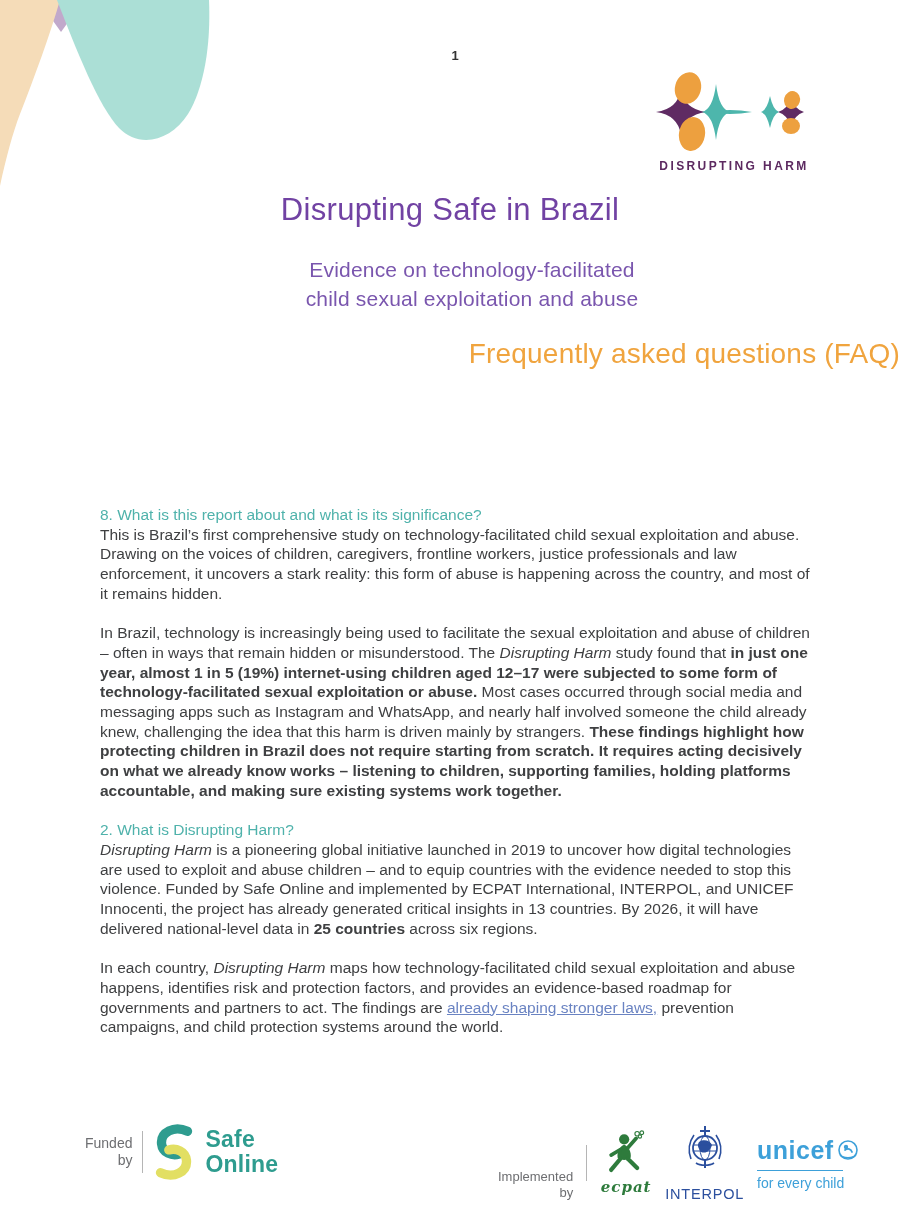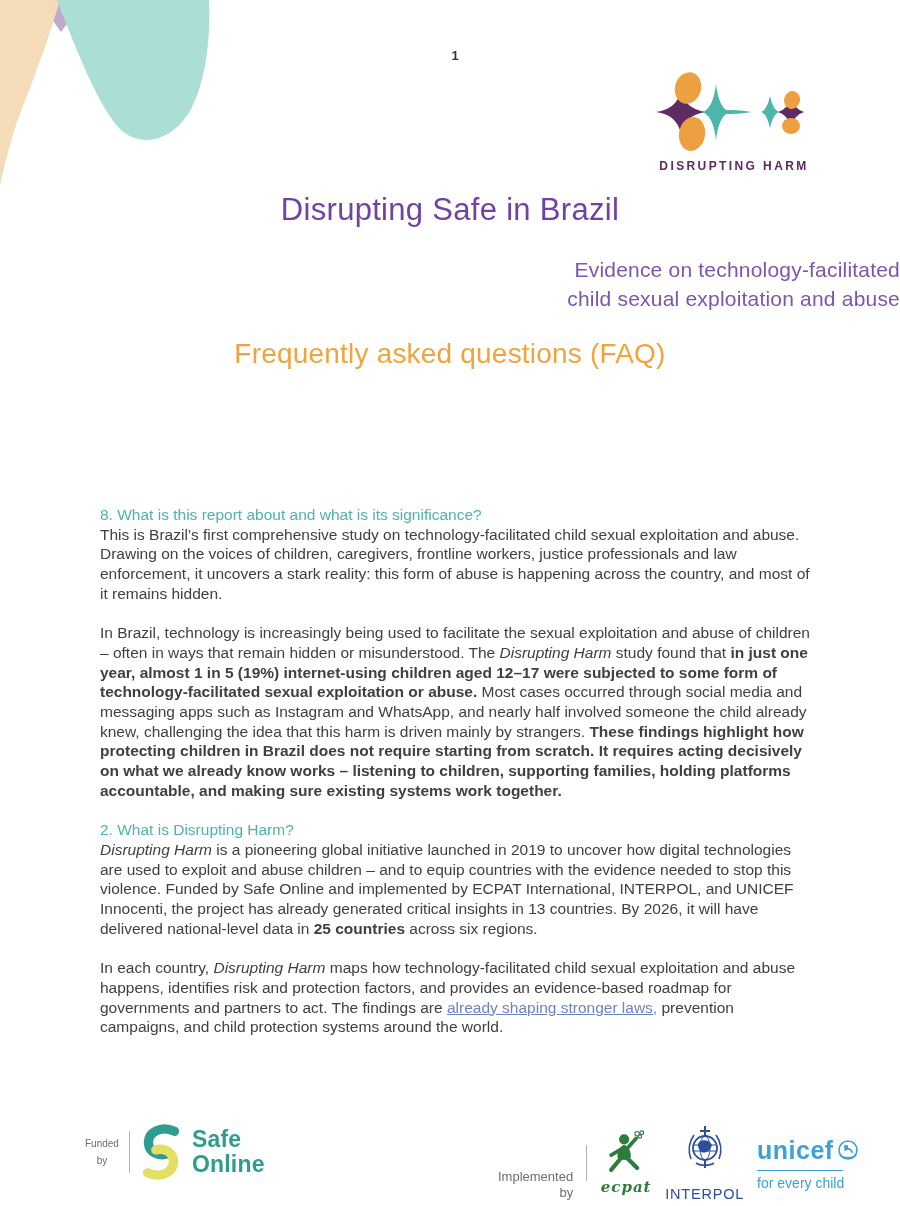--- a/index.html
+++ b/index.html
@@ -12,30 +12,30 @@
   }
   *{margin:0;padding:0;box-sizing:border-box;}
   html,body{background:#e8e8e8;}
   body{font-family:"Liberation Sans",sans-serif;}
   .page{position:relative;width:900px;height:1206px;background:#ffffff;margin:0 auto;overflow:hidden;}
   .blobs{position:absolute;left:0;top:0;}
   .page-number{position:absolute;top:48px;left:0;width:910px;text-align:center;font-size:13px;font-weight:bold;color:#333333;}
   .dh-logo{position:absolute;left:648px;top:60px;width:172px;}
   .dh-logo-label{margin-top:3px;text-align:center;font-size:12px;font-weight:bold;letter-spacing:2.4px;color:var(--logo-purple-dark);white-space:nowrap;}
   .title{position:absolute;top:192px;left:0;width:900px;text-align:center;font-size:31px;color:var(--title-purple);letter-spacing:0.3px;}
-  .subtitle{position:absolute;top:255px;left:0;width:900px;text-align:right;font-size:21px;line-height:29px;color:var(--subtitle-purple);letter-spacing:0.2px;padding-left:44px;}
-  .faq-title{position:absolute;top:338px;left:0;width:900px;text-align:center;font-size:28px;color:var(--faq-orange);letter-spacing:0.2px;}
+  .subtitle{position:absolute;top:255px;left:0;width:900px;text-align:center;font-size:21px;line-height:29px;color:var(--subtitle-purple);letter-spacing:0.2px;padding-left:44px;}
+  .faq-title{position:absolute;top:338px;left:0;width:900px;text-align:right;font-size:28px;color:var(--faq-orange);letter-spacing:0.2px;}
   .faq-body{position:absolute;left:100px;top:505px;width:714px;font-size:15.5px;line-height:1.27;color:var(--body-text);}
   .section-heading{font-size:15.5px;font-weight:normal;color:var(--heading-teal);line-height:1.27;}
   .faq-body p{margin:0 0 20px 0;}
   .faq-section + .faq-section{margin-top:18px;}
   .body-link{color:var(--link-blue);text-decoration:underline;}
   .footer-left{position:absolute;left:85px;top:1124px;display:flex;align-items:center;gap:10px;}
   .footer-right{position:absolute;left:498px;top:1124px;display:flex;align-items:center;gap:13px;}
-  .funded-label{ text-align:center;color:var(--footer-gray);font-size:10px;line-height:17px;}
+  .funded-label{ text-align:right;color:var(--footer-gray);font-size:14px;line-height:17px;}
   .impl-label{text-align:right;color:var(--footer-gray);font-size:13px;line-height:16px;margin-top:44px;}
   .vdivider{width:1px;height:42px;background:#b5b5b5;}
   .vdivider.short{height:36px;}
   .safeonline-text{color:var(--safe-online-teal);font-weight:bold;font-size:23px;line-height:25px;letter-spacing:0.2px;}
   .ecpat-block{display:flex;flex-direction:column;align-items:center;}
   .ecpat-label{color:var(--ecpat-green);font-weight:bold;font-size:15px;letter-spacing:1px;margin-top:-4px;font-family:"DejaVu Serif",serif;font-style:italic;}
   .interpol-block{display:flex;flex-direction:column;align-items:center;gap:12px;}
   .interpol-label{color:var(--interpol-blue);font-size:14.5px;letter-spacing:0.8px;margin-top:2px;}
   .unicef-block{display:flex;flex-direction:column;}
   .unicef-row{display:flex;align-items:center;gap:3px;text-align:center;}

